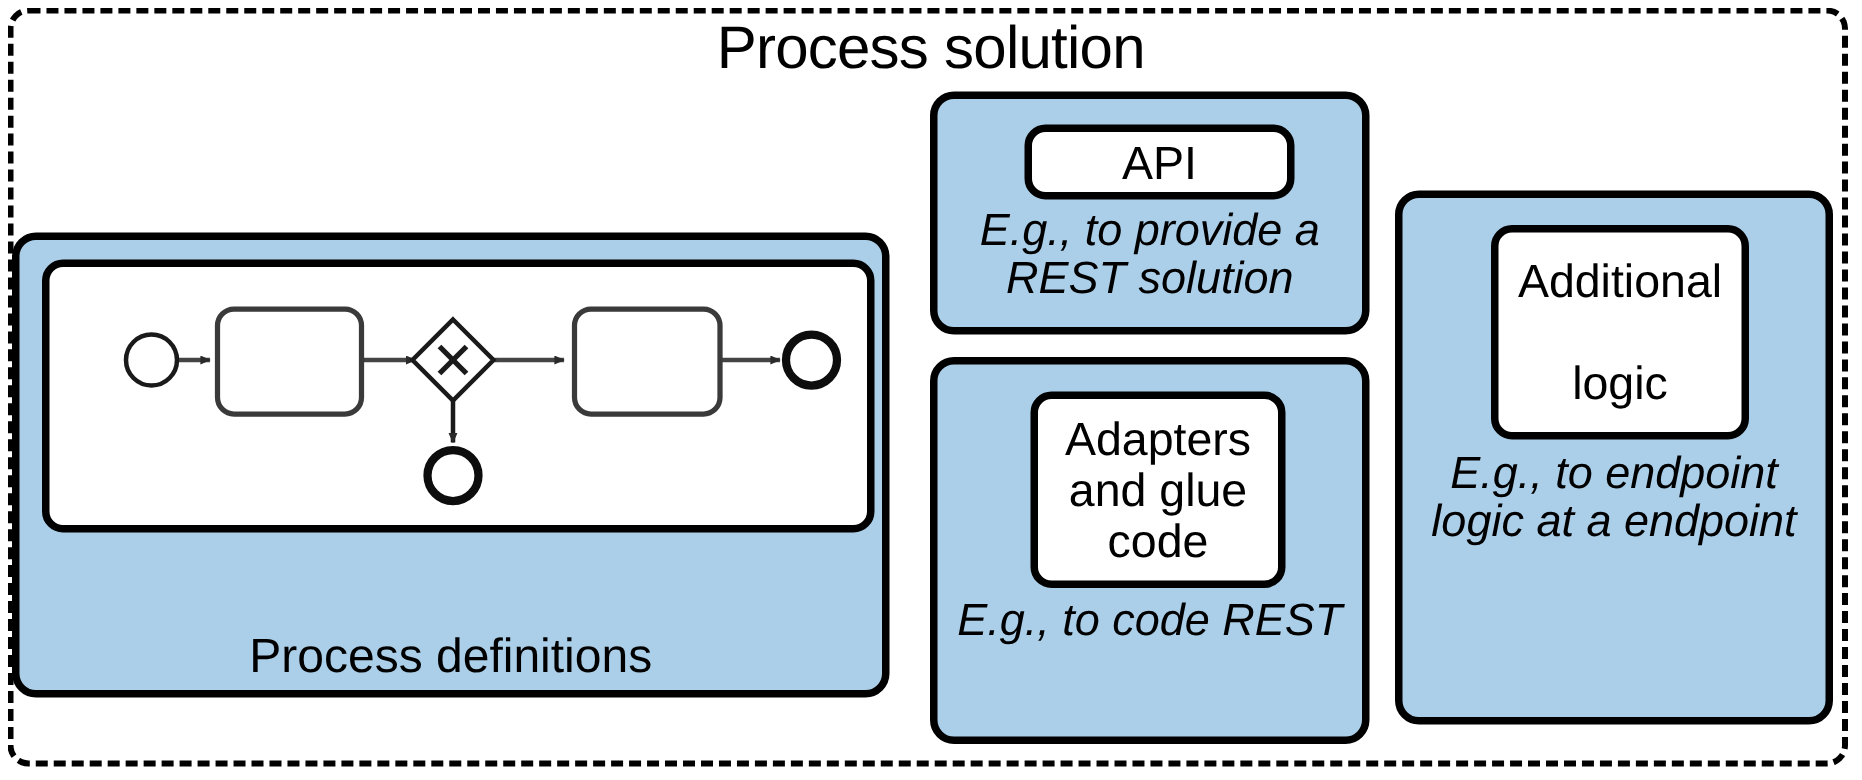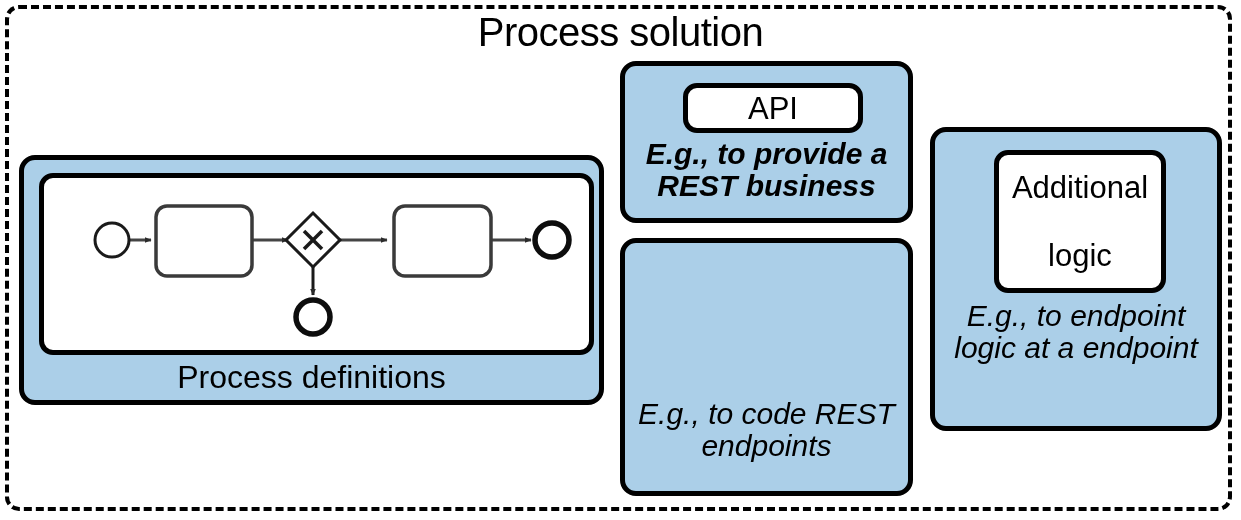--- a/index.html
+++ b/index.html
@@ -91,24 +91,24 @@
     left: 0;
     width: 100%;
     text-align: center;
     font-size: 32px;
     line-height: 34px;
     color: #000000;
   }
 
   
   #panel-process {
-    left: 19px;
+    left: 8px;
     top: 155px;
     width: 585px;
-    height: 250px;
+    height: 310px;
   }
   #process-canvas-card {
     left: 15px;
     top: 13px;
     width: 555px;
     height: 182px;
   }
   #process-caption {
     bottom: 6px;
   }
@@ -122,21 +122,20 @@
     padding-left: 28px;
   }
   #api-card {
     left: 58px;
     top: 17px;
     width: 180px;
     height: 50px;
   }
   #api-caption {
     top: 72px;
-    font-weight: bold;
   }
 
   
   #panel-adapters {
     left: 620px;
     top: 238px;
     width: 293px;
     height: 258px;
   }
   #adapters-card {
@@ -147,21 +146,21 @@
   }
   #adapters-caption {
     top: 155px;
   }
 
   
   #panel-logic {
     left: 930px;
     top: 127px;
     width: 292px;
-    height: 304px;
+    height: 356px;
   }
   #logic-card {
     left: 59px;
     top: 18px;
     width: 172px;
     height: 143px;
   }
   #logic-caption {
     top: 168px;
   }
@@ -220,28 +219,34 @@
 
     <div class="panel-caption-plain" id="process-caption">Process definitions</div>
   </div>
 
   <div class="blue-panel" id="panel-api">
     <div class="white-card" id="api-card">
       <span class="card-label">API</span>
     </div>
     <div class="panel-caption" id="api-caption">
       <div>E.g., to provide a</div>
-      <div>REST business</div>
+      <div>REST solution</div>
     </div>
   </div>
 
   <div class="blue-panel" id="panel-adapters">
+    <div class="white-card" id="adapters-card">
+      <span class="card-label tight">
+        <span>Adapters</span><br>
+        <span>and glue</span><br>
+        <span>code</span>
+      </span>
+    </div>
     <div class="panel-caption" id="adapters-caption">
       <div>E.g., to code REST</div>
-      <div>endpoints</div>
     </div>
   </div>
 
   <div class="blue-panel" id="panel-logic">
     <div class="white-card" id="logic-card">
       <span class="card-label tight">
         <span>Additional</span><br>
         <br>
         <span>logic</span>
       </span>

